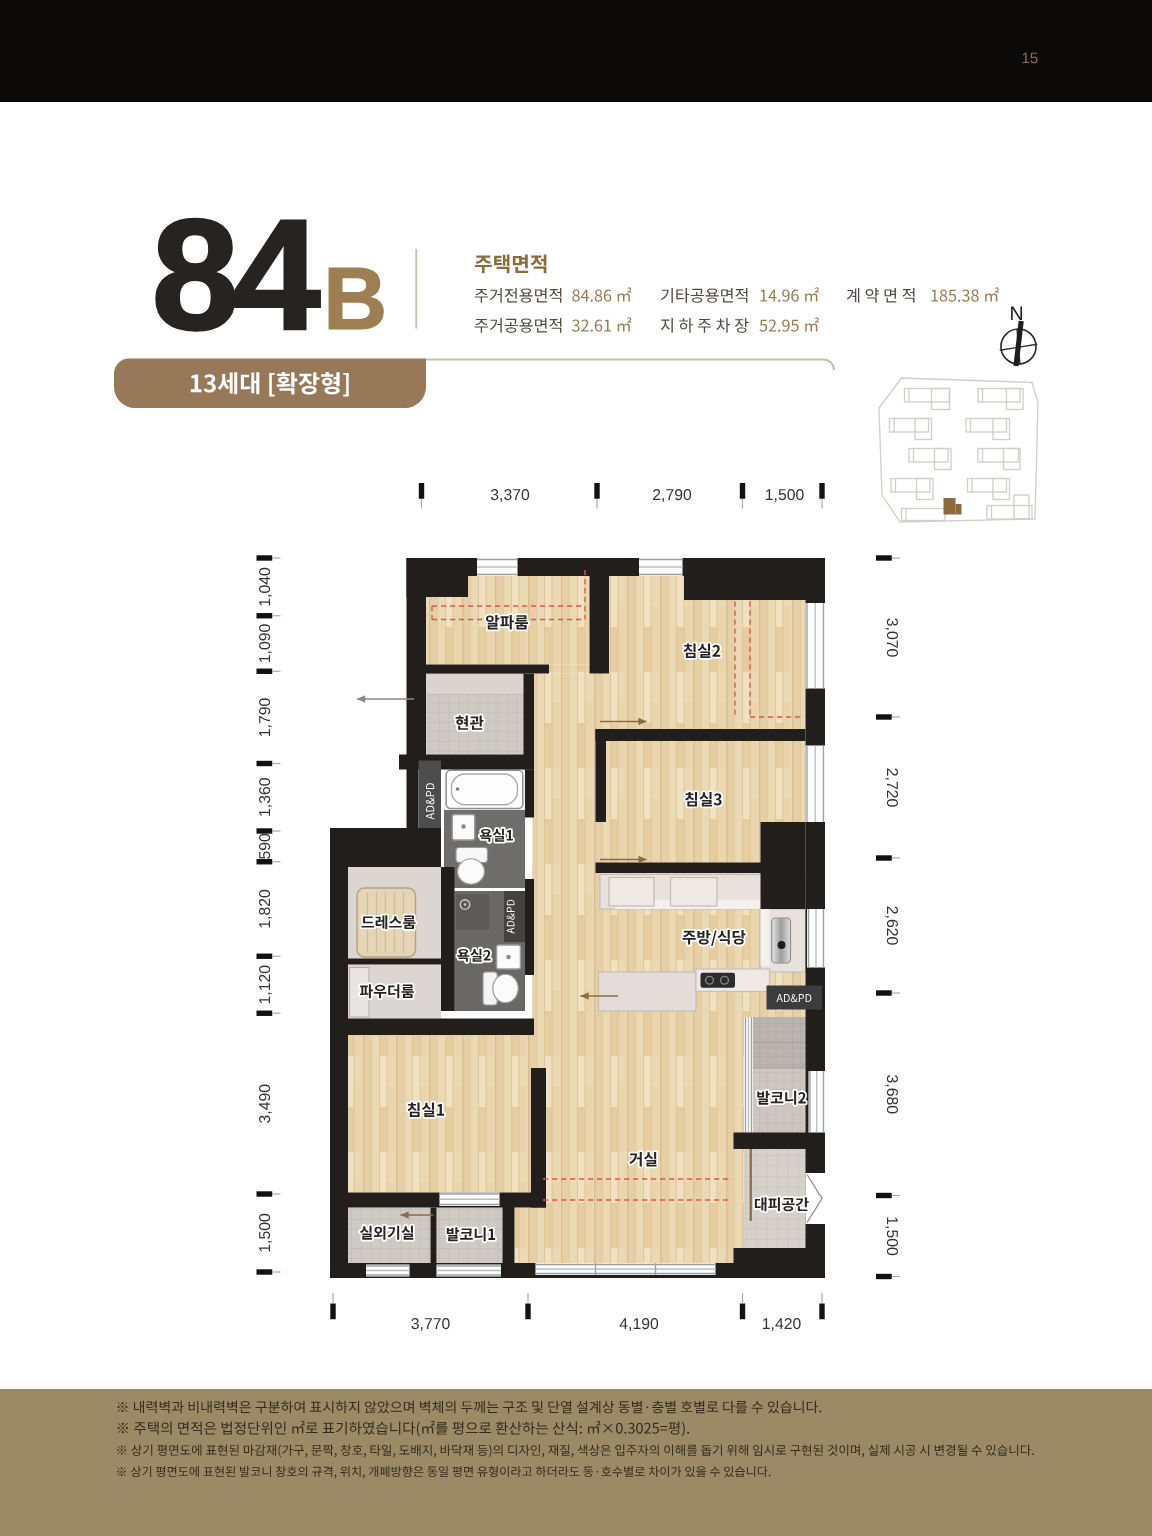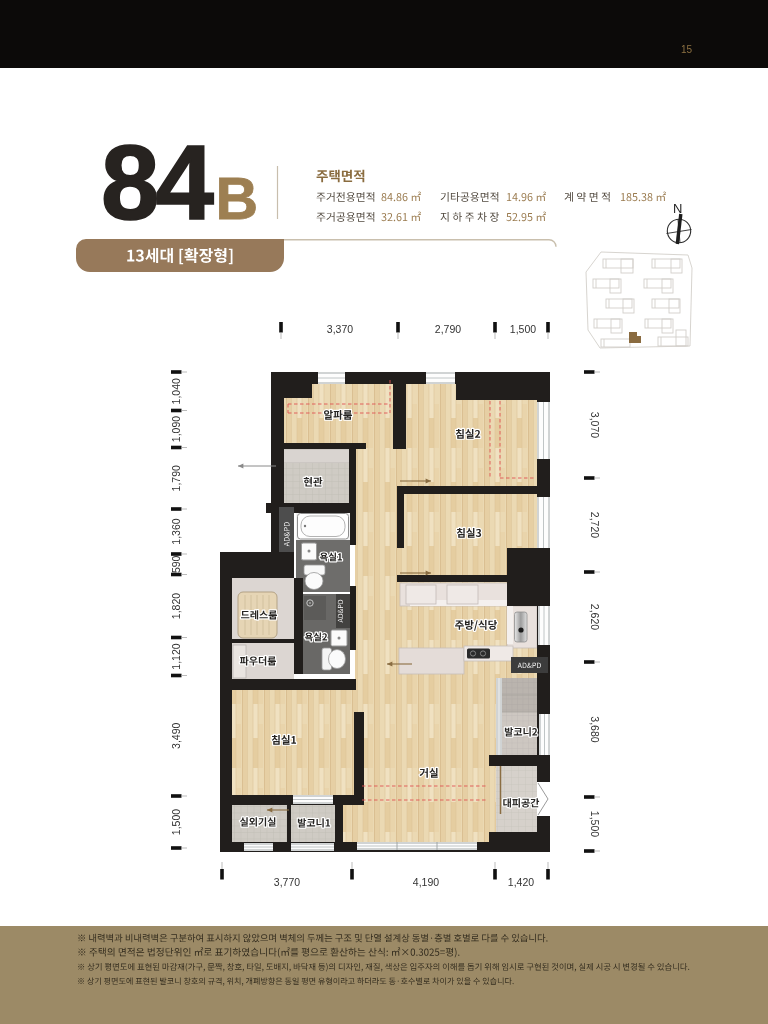--- a/index.html
+++ b/index.html
@@ -1,21 +1,21 @@
 <!DOCTYPE html>
 <html><head><meta charset="utf-8"><title>84B</title>
 <style>
 html,body{margin:0;padding:0;background:#fff}
 body{width:768px;height:1024px;position:relative;overflow:hidden;font-family:"Liberation Sans",sans-serif}
 </style></head>
 <body>
 
 <div style="position:absolute;left:0;top:0;width:768px;height:68px;background:#0c0a09"></div>
 
-<div style="position:absolute;left:681px;top:44px;width:30px;font:10px 'Liberation Sans',sans-serif;color:#8d7142">15</div>
+<div style="position:absolute;left:681px;top:34px;width:30px;font:10px 'Liberation Sans',sans-serif;color:#8d7142">15</div>
 
 <svg width="768" height="1024" viewBox="0 0 768 1024" style="position:absolute;left:0;top:0">
 
 <defs>
 <pattern id="wd" width="22" height="64" patternUnits="userSpaceOnUse">
   <rect width="22" height="64" fill="#ebd9b3"></rect>
   <rect x="0" width="5" height="64" fill="#e6cfa4"></rect>
   <rect x="11" y="0" width="5" height="34" fill="#f0e1c1"></rect>
   <rect x="11" y="34" width="5" height="30" fill="#e5cda0"></rect>
   <rect x="16" y="20" width="5" height="44" fill="#e9d4ab"></rect>

